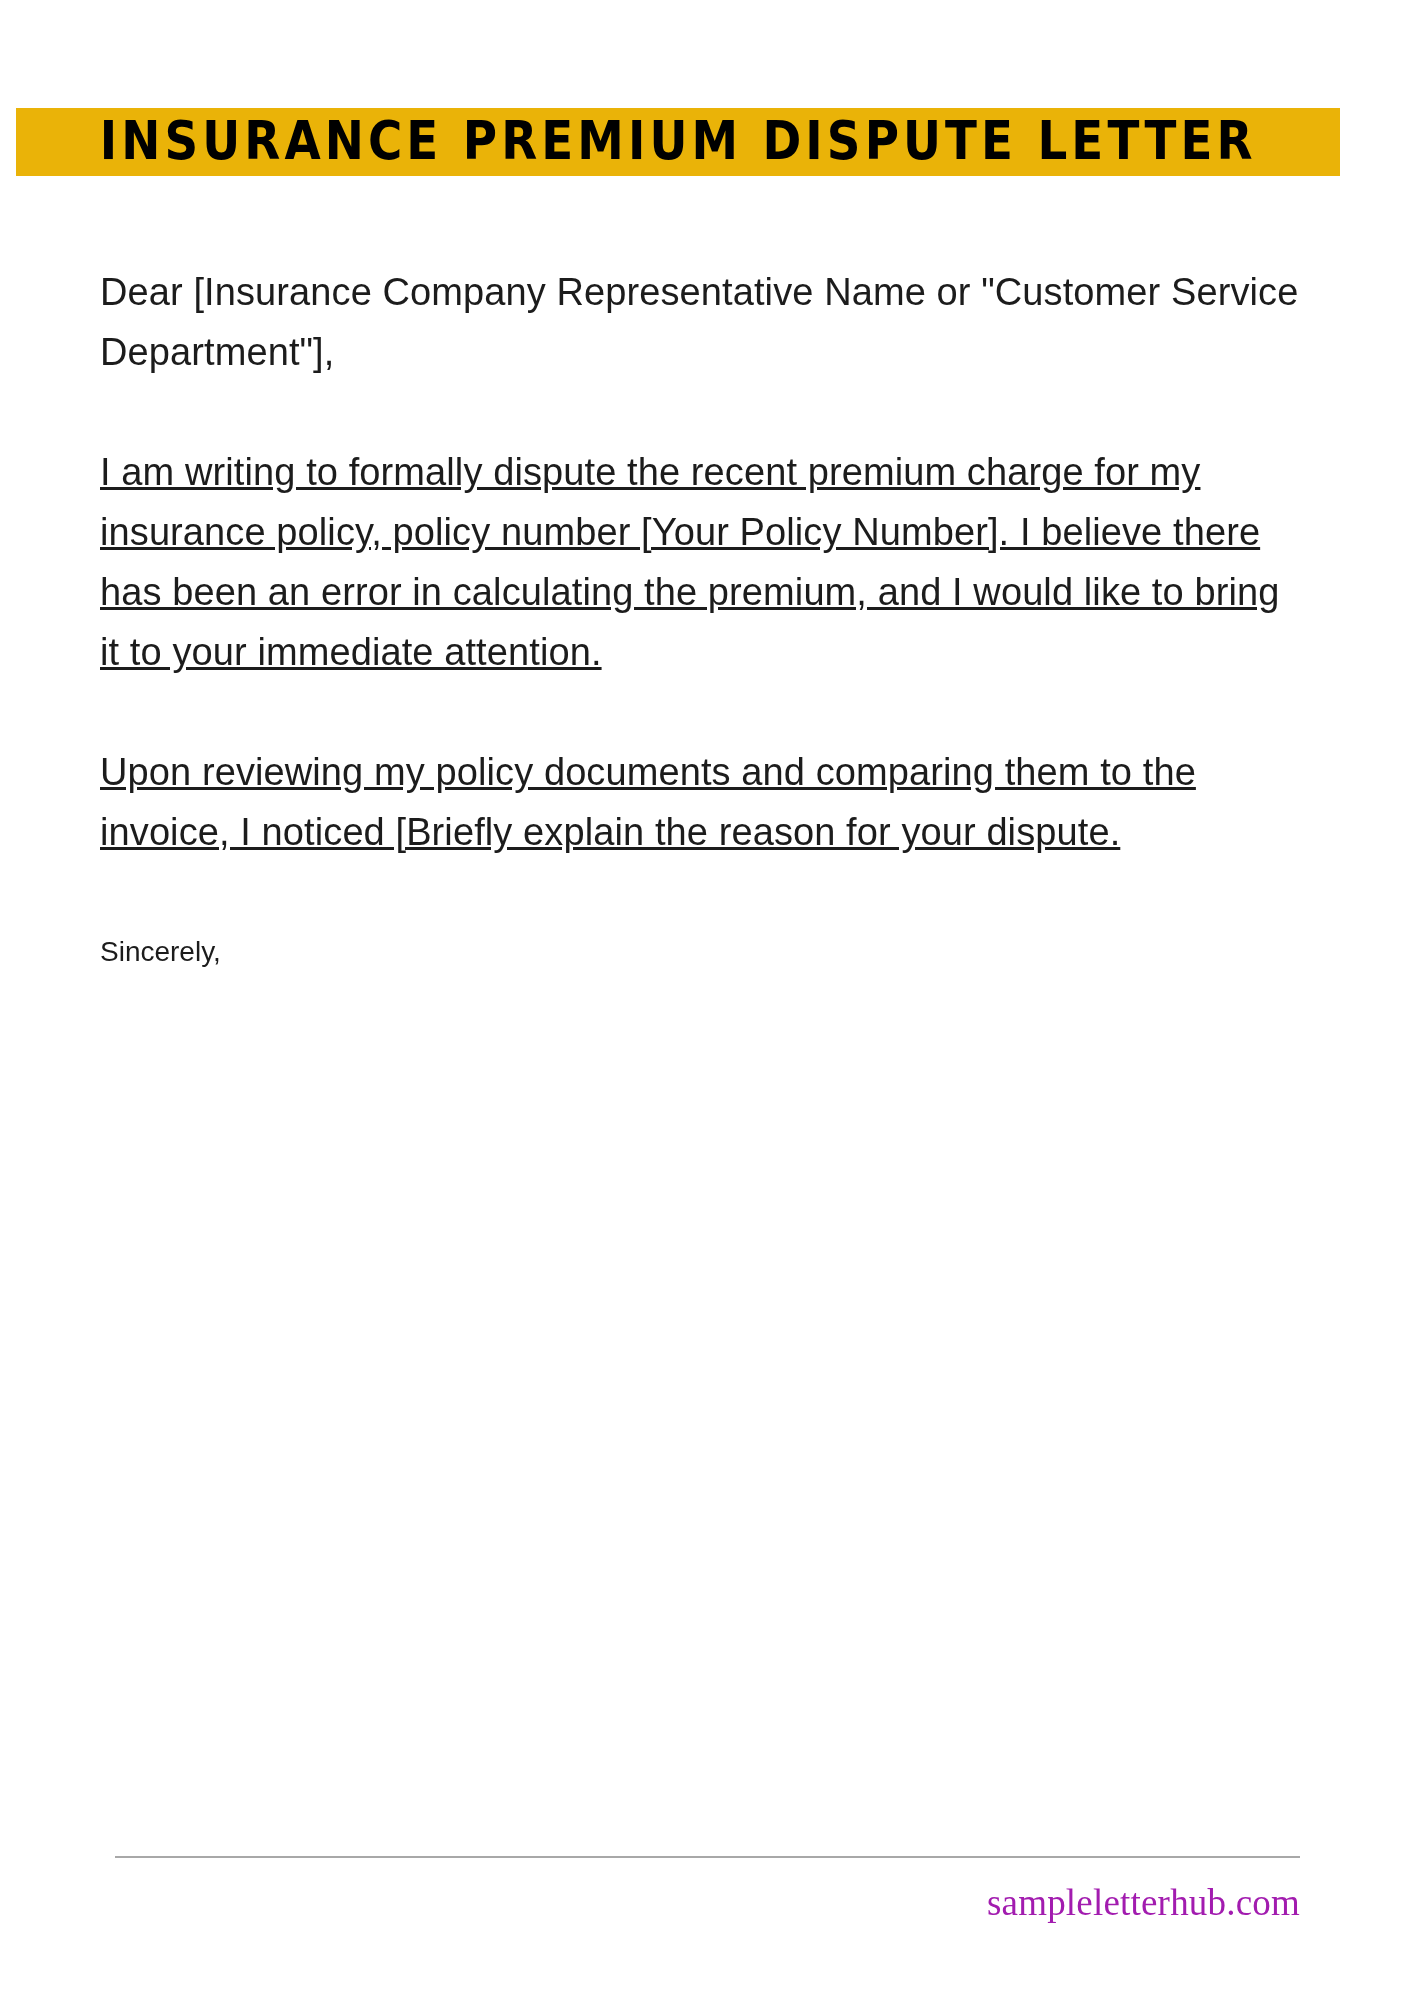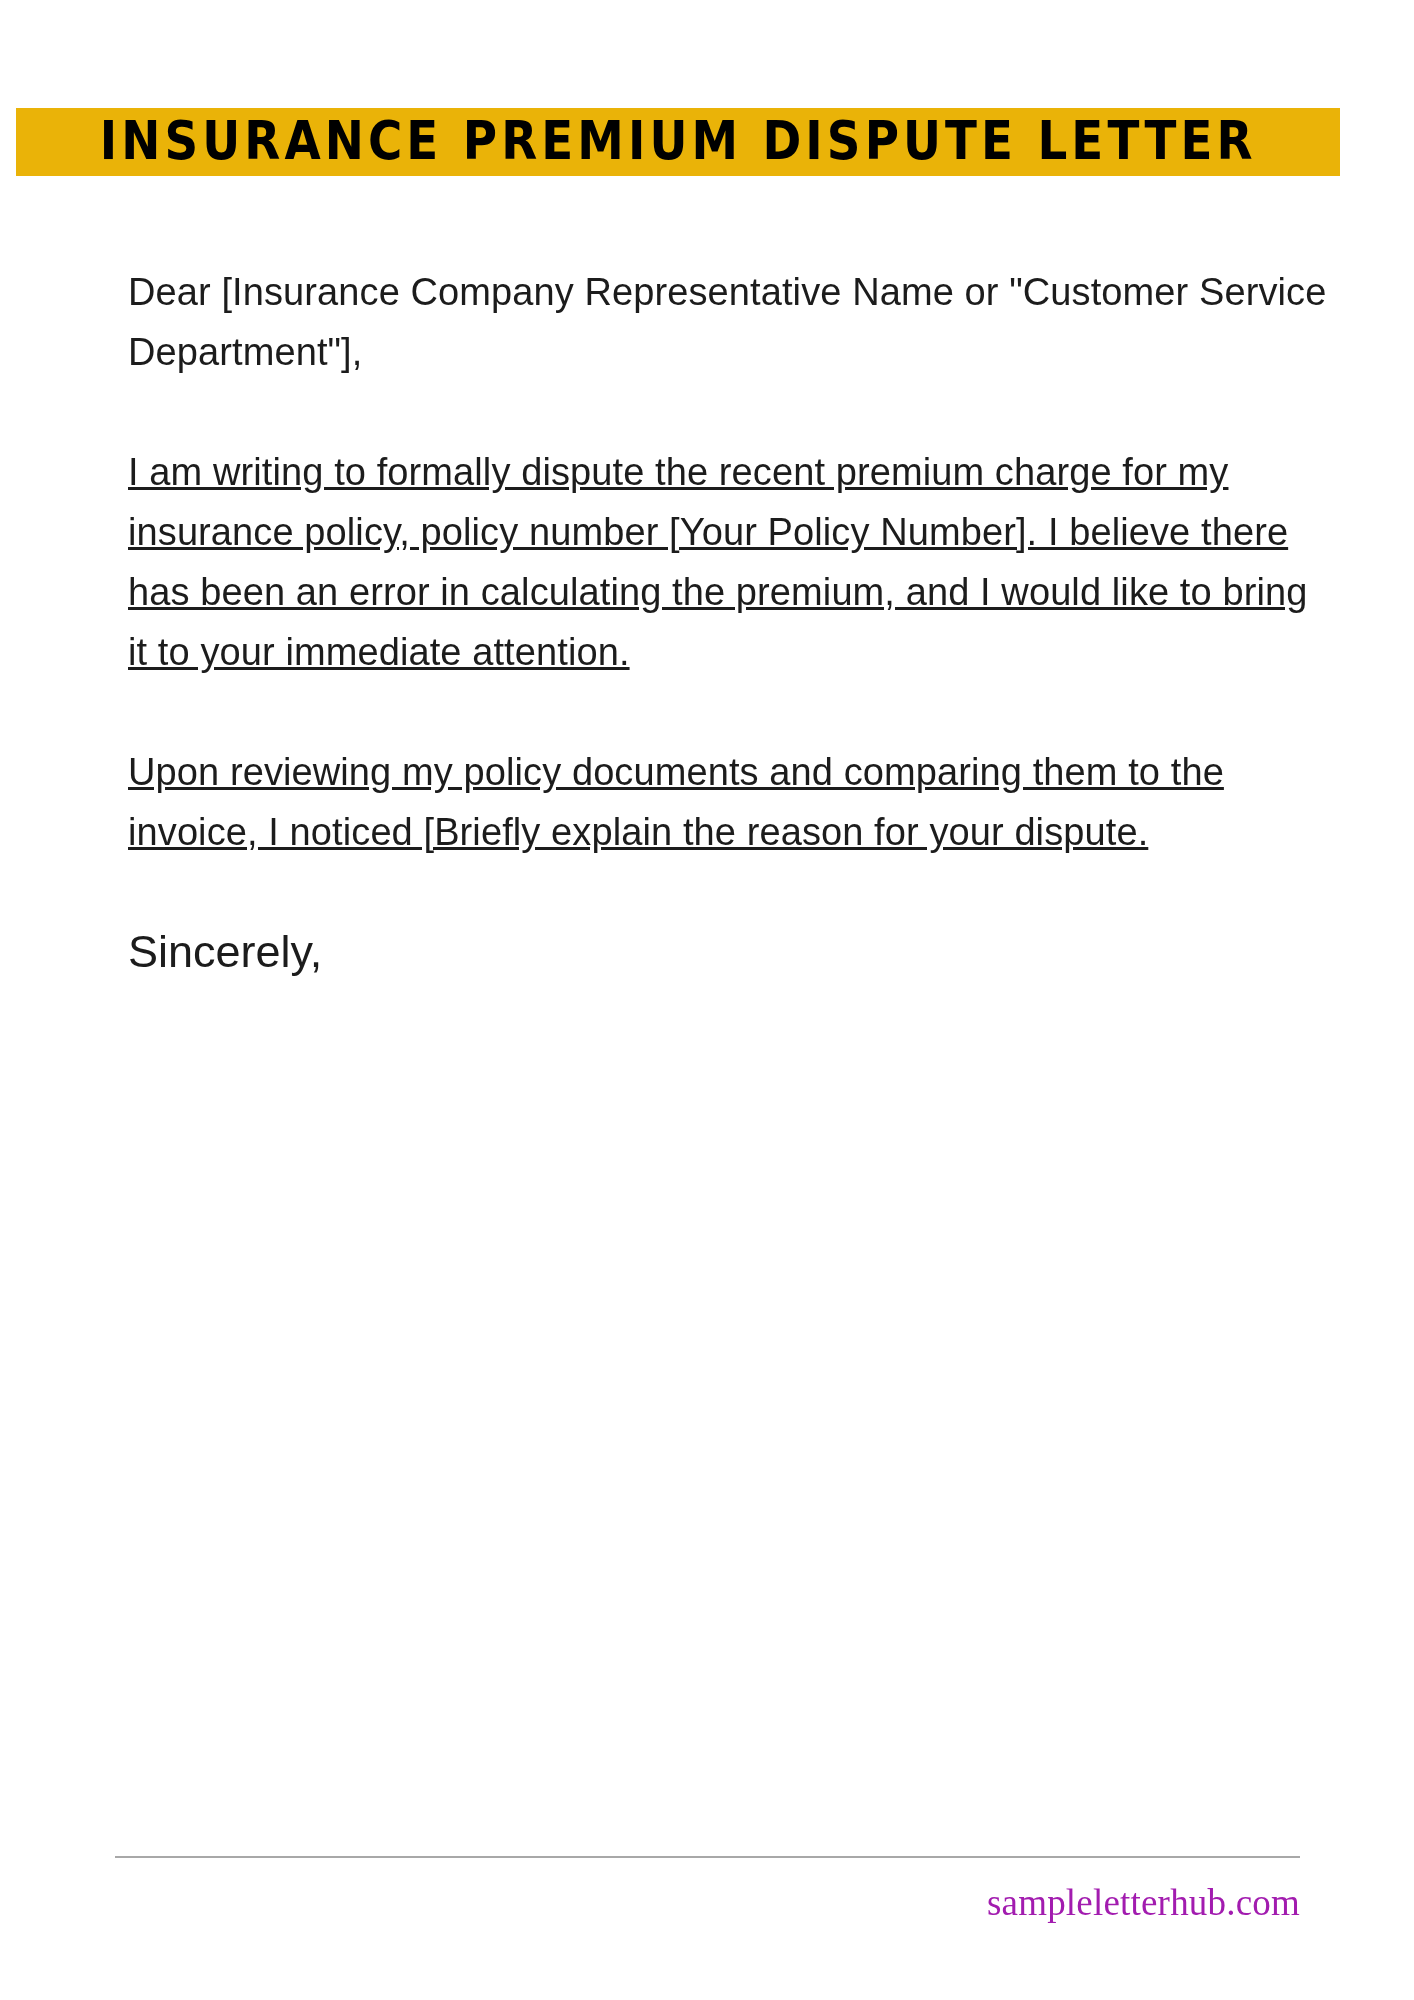--- a/index.html
+++ b/index.html
@@ -50,21 +50,21 @@
     color: #000000;
     white-space: nowrap;
     transform: scaleX(0.98);
     transform-origin: center;
     padding-bottom: 3px;
   }
 
   
   .body-block {
     position: absolute;
-    left: 128px;
+    left: 100px;
     top: 262px;
     width: 1205px;
   }
   .para {
     font-size: 38px;
     line-height: 60px;
     color: #1c1c1c;
     letter-spacing: 0.1px;
     margin: 0;
     font-weight: 400;
@@ -73,21 +73,21 @@
     margin-top: 60px;
     text-decoration: underline;
   }
 
   
   .closing {
     margin-top: 60px;
   }
   .closing p {
     margin: 0;
-    font-size: 45px;
+    font-size: 28px;
     line-height: 60px;
     color: #1c1c1c;
   }
 
   
   .footer-rule {
     position: absolute;
     left: 115px;
     top: 1856px;
     width: 1185px;

